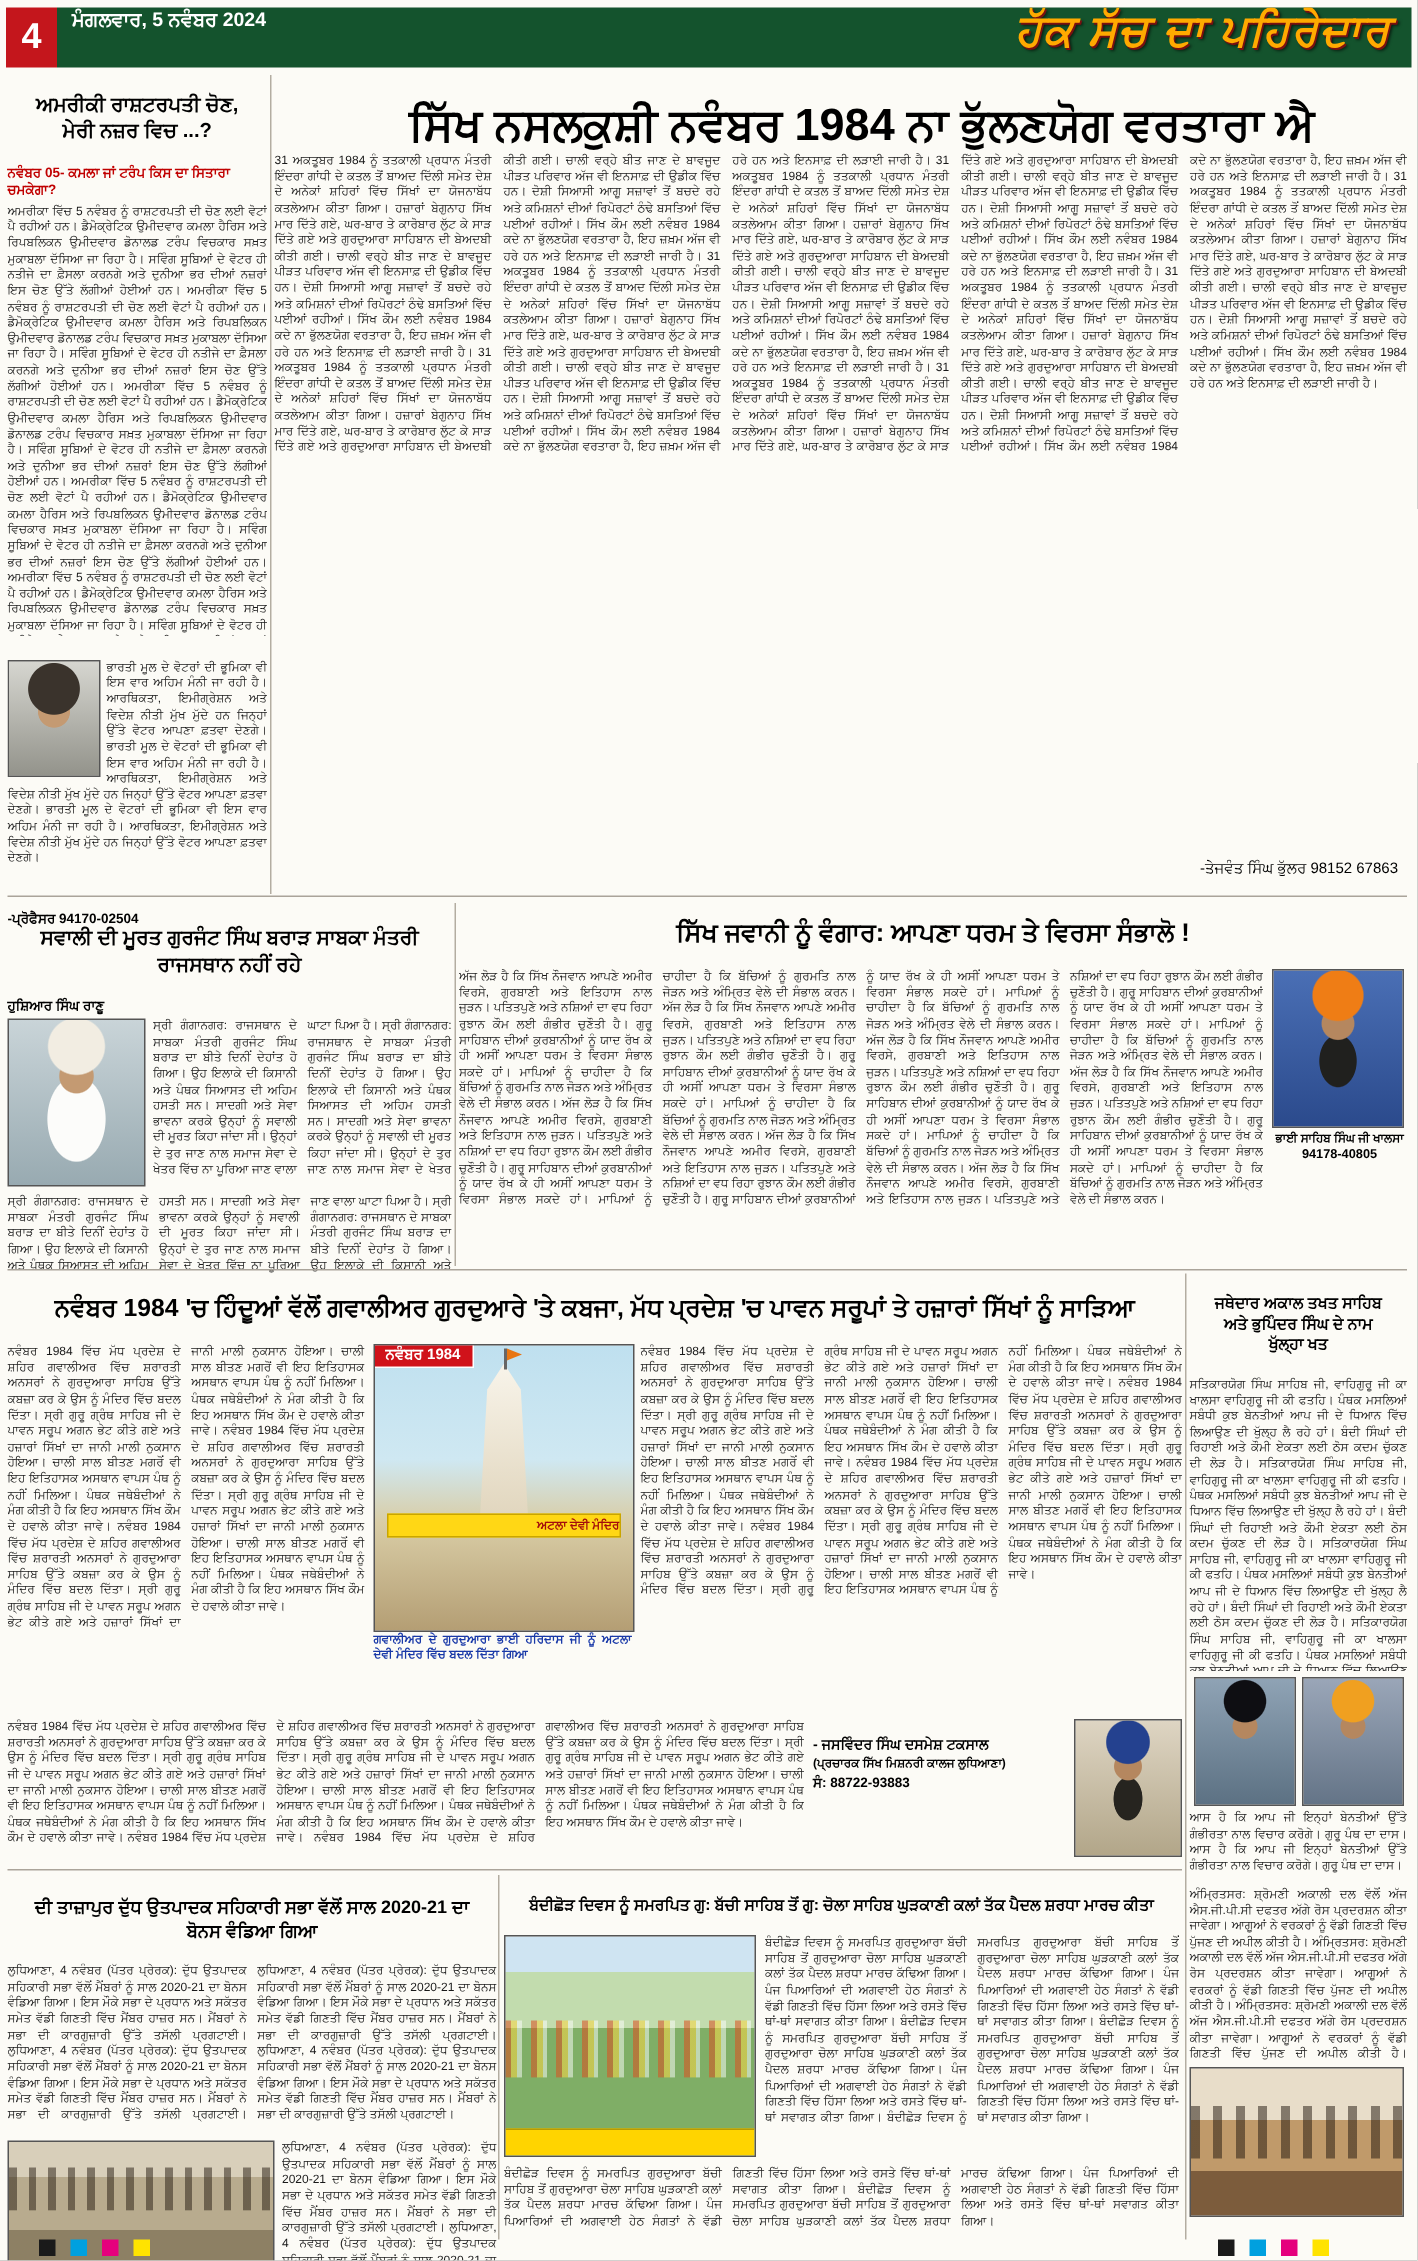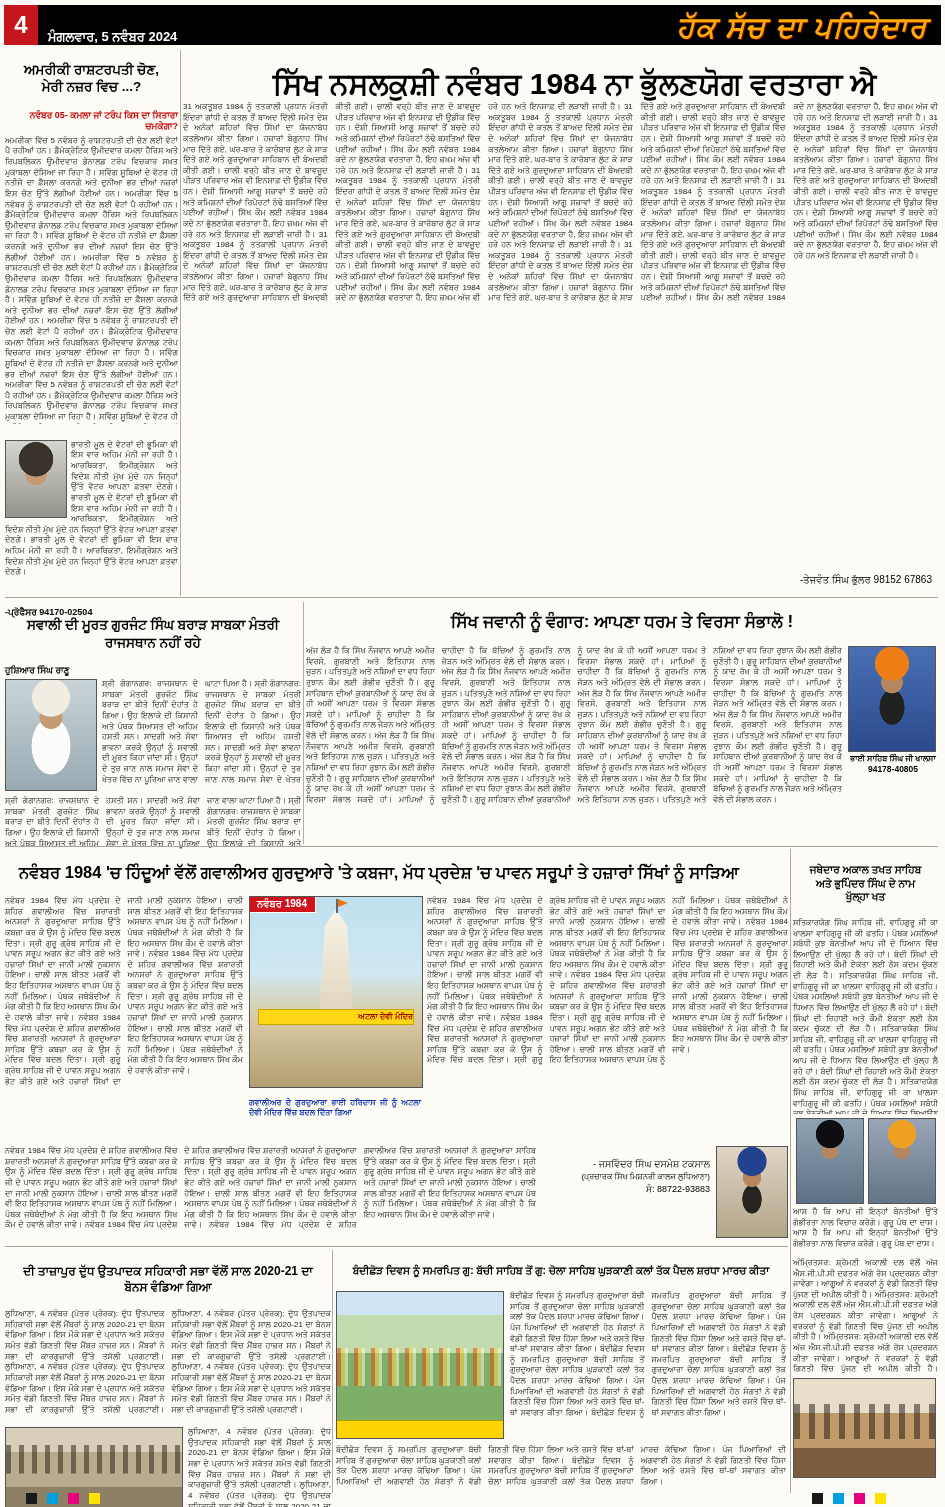--- a/index.html
+++ b/index.html
@@ -2,21 +2,21 @@
 <html><head>
 <meta charset="utf-8">
 <style>
   *{box-sizing:border-box}
   body{margin:0;background:#8a8a8a;display:flex;justify-content:center;font-family:"Liberation Sans",sans-serif}
   .page{position:relative;width:945px;height:1507px;background:#fcfbf6;overflow:hidden}
 
   
   .hdr{position:absolute;left:4px;top:5px;width:937px;height:40px;display:flex}
   .pageno{width:34px;background:#c4161c;color:#fff;font-size:24px;font-weight:bold;display:flex;align-items:center;justify-content:center}
-  .hbar{flex:1;background:#000000;display:flex;align-items:flex-end;justify-content:space-between;padding:0 14px 0 10px;overflow:hidden}
+  .hbar{flex:1;background:#14532d;display:flex;align-items:flex-start;justify-content:space-between;padding:0 14px 0 10px;overflow:hidden}
   .hdate{color:#fff;font-size:13px;font-weight:bold;white-space:nowrap}
   .hmast{color:#ffaa00;font-size:29px;font-weight:bold;font-style:italic;letter-spacing:1px;white-space:nowrap;
          text-shadow:1px 1px 0 #7a1010,2px 2px 2px rgba(0,0,0,.6)}
 
   
   .bt{font-size:8px;line-height:1.33;text-align:justify;color:#191919;overflow:hidden}
   .cols2{column-count:2;column-gap:7px}
   .cols3{column-count:3;column-gap:7px}
   .cols4{column-count:4;column-gap:7px}
   .cols5{column-count:5;column-gap:8px}
@@ -24,21 +24,21 @@
   h1,h2,h3{margin:14px}
 
   
   .main-head{position:absolute;left:183px;top:52px;width:755px;font-size:30px;font-weight:800;text-align:center;color:#000;line-height:1.2}
   .main-body{position:absolute;left:183px;top:102px;width:755px;height:468px}
   .main-auth{position:absolute;left:183px;top:574px;width:755px;text-align:right;font-size:10px;font-weight:normal;padding-right:6px}
 
   
   .art-election{position:absolute;left:5px;top:48px;width:173px;height:548px}
   .e-head{font-size:13.5px;font-weight:bold;text-align:center;line-height:1.25}
-  .e-sub{color:#c00000;font-size:9px;font-weight:bold;text-align:right;margin:3px 0 4px}
+  .e-sub{color:#c00000;font-size:9px;font-weight:bold;text-align:left;margin:3px 0 4px}
   .e-body1{height:288px}
   .e-row{height:164px;overflow:hidden;margin-top:16px}
   .e-auth{font-size:9px;font-weight:bold;margin-top:3px}
 
   
   .art-brar{position:absolute;left:5px;top:602px;width:296px;height:240px}
   .b-head{font-size:13.5px;font-weight:bold;text-align:center;line-height:1.3}
   .b-by{font-size:9px;font-weight:bold;margin:3px 0}
   .b-r1{display:flex;gap:5px;height:114px}
   .b-r1 .bt{flex:1;height:114px}
@@ -48,30 +48,30 @@
   .art-challenge{position:absolute;left:306px;top:598px;width:632px;height:247px}
   .c-head{font-size:17px;font-weight:bold;text-align:center}
   .c-row{display:flex;gap:6px;margin-top:4px}
   .c-text{flex:1;height:216px}
   .c-side{width:90px;text-align:center}
   .c-cap{font-size:8px;font-weight:bold;line-height:1.25;margin-top:2px}
   .c-phone{font-size:8.5px;font-weight:bold}
 
   
   .art-gwalior{position:absolute;left:5px;top:849px;width:783px;height:392px}
-  .g-head{font-size:16.5px;font-weight:bold;}
+  .g-head{font-size:16.5px;font-weight:bold;text-align:center}
   .g-row1{display:flex;gap:6px;margin-top:5px;height:246px}
   .g-c1{width:238px;height:246px}
   .g-pblock{width:172px}
   .g-c3{flex:1;height:246px}
-  .g-cap{color:#1939a8;font-size:8px;font-weight:bold;line-height:1.3;text-align:justify;margin-top:10px}
+  .g-cap{color:#1939a8;font-size:8px;font-weight:bold;line-height:1.3;text-align:justify;margin-top:0}
   .g-label{position:absolute;top:-2px;left:-2px;background:#d0121a;color:#fff;font-size:10px;font-weight:bold;padding:2px 8px;border:1px solid #fff;z-index:3}
   .g-row2{display:flex;gap:6px;margin-top:4px;height:100px;align-items:flex-start}
   .g-c4{flex:1;height:100px}
-  .g-byline{width:168px;text-align:right;font-weight:normal;padding-top:12px}
+  .g-byline{width:168px;text-align:left;font-weight:bold;padding-top:12px}
   .g-auth{font-size:9.5px}
   .g-role{font-size:8px;margin-top:2px}
   .g-contact{font-size:9px;margin-top:2px}
 
   
   .rail{position:absolute;left:793px;top:849px;width:145px;height:645px}
   .l-head{font-size:10.5px;font-weight:bold;text-align:center;line-height:1.3}
   .l-b1{height:196px;margin-top:3px}
   .l-photos{display:flex;gap:4px;margin:4px 0 3px;justify-content:center}
   .l-b2{height:48px}

